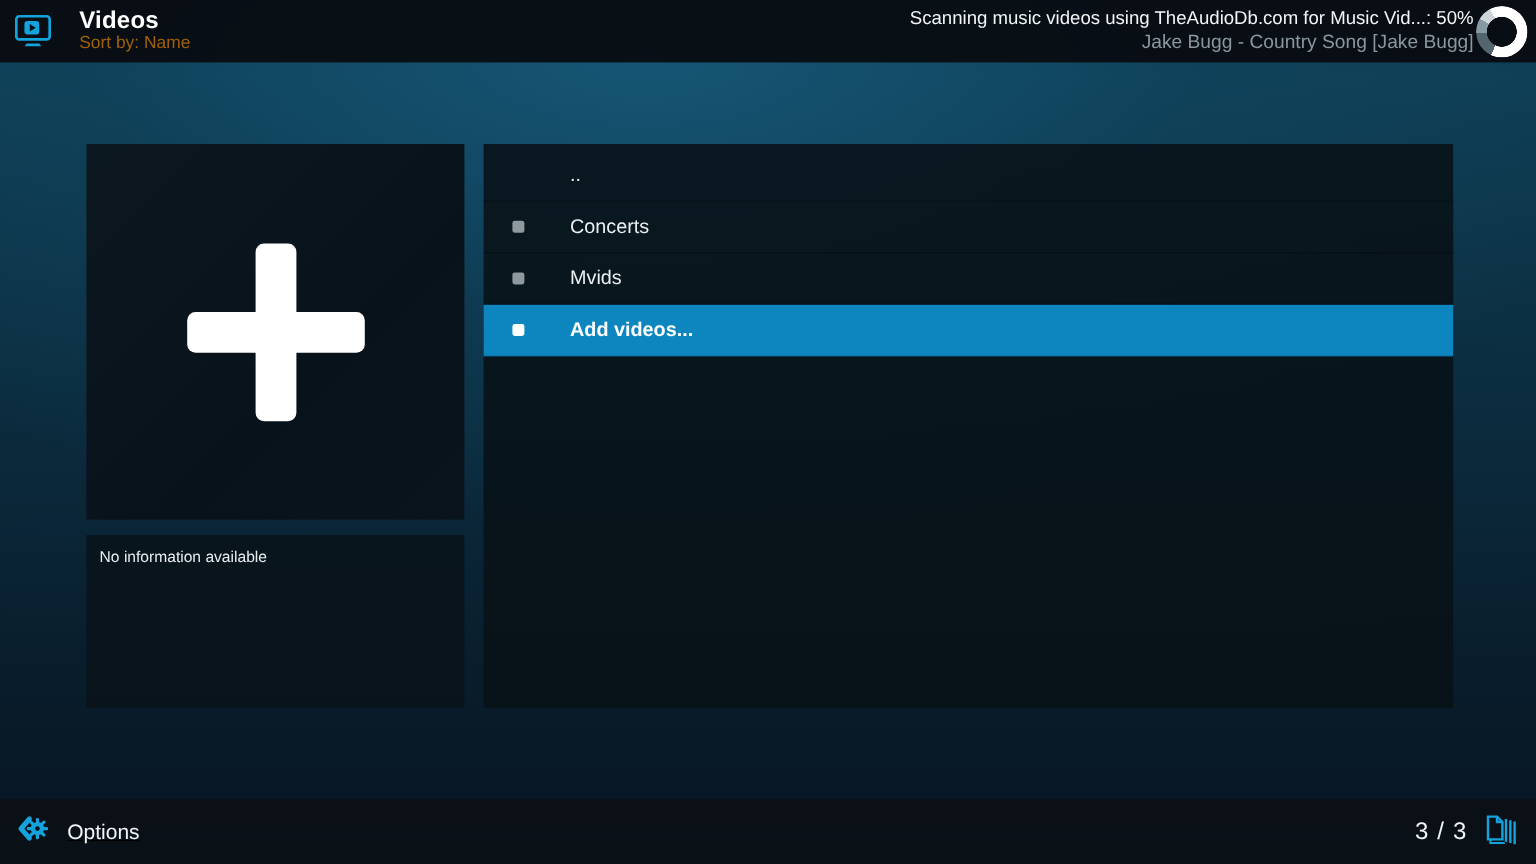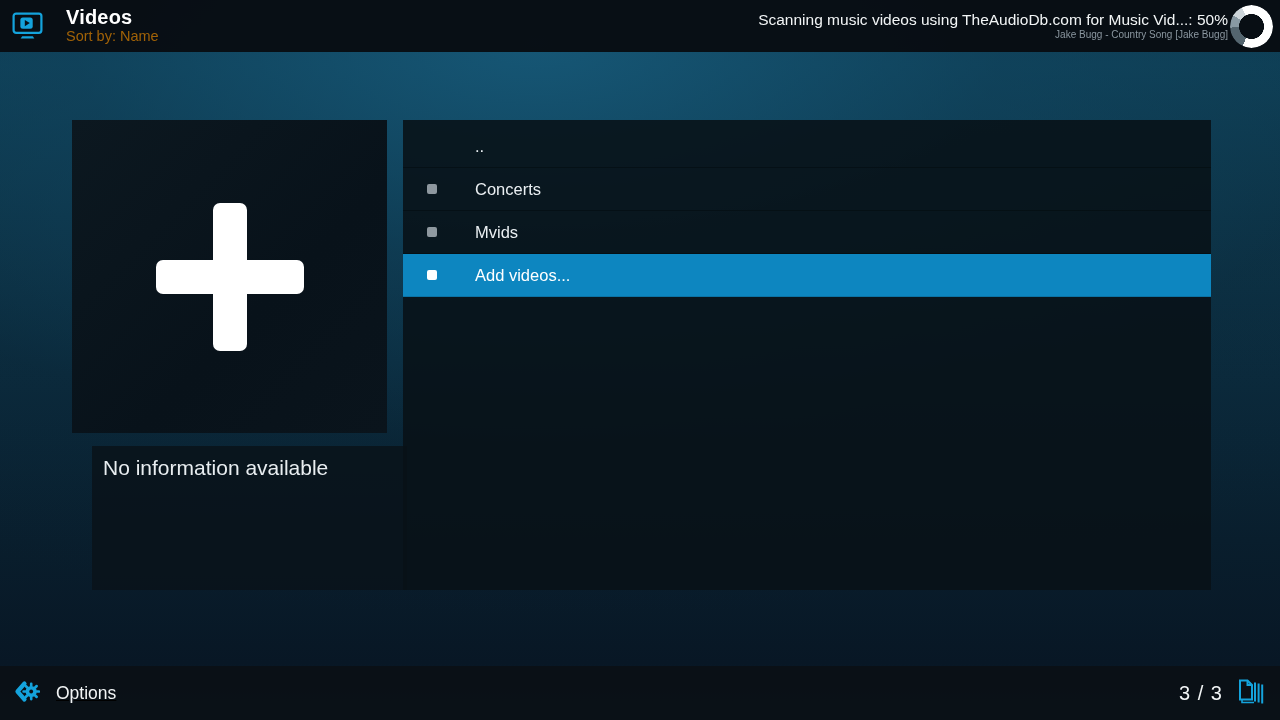--- a/index.html
+++ b/index.html
@@ -15,59 +15,59 @@
     position:absolute;top:0;left:0;right:0;height:52px;
     background:rgba(8,13,18,.96);
     display:flex;align-items:center;
   }
   .header-icon{margin-left:12px;flex:0 0 auto;display:flex;}
   .title-block{margin-left:23px;line-height:1.08;}
   .page-title{color:#fff;font-size:20px;font-weight:700;letter-spacing:.2px;}
   .page-subtitle{color:#a16207;font-size:14.5px;margin-top:1px;}
   .status-block{margin-left:auto;text-align:right;line-height:1.25;padding-right:2px;}
   .status-line1{color:#f2f5f6;font-size:15.5px;}
-  .status-line2{color:#8b97a0;font-size:10px;}
+  .status-line2{color:#8b97a0;font-size:16px;}
   .spinner{
     width:43px;height:43px;border-radius:50%;margin-right:7px;flex:0 0 auto;
     background:conic-gradient(from 205deg,#54656f 0 62deg,#8899a3 62deg 96deg,#cdd5d9 96deg 128deg,#ffffff 128deg 360deg);
     -webkit-mask:radial-gradient(circle closest-side,transparent 0 57%,#000 59%);
     mask:radial-gradient(circle closest-side,transparent 0 57%,#000 59%);
   }
   
   .thumb{
     position:absolute;left:72px;top:120px;width:315px;height:313px;
     background:linear-gradient(135deg,#0c1820 0%,#08121a 60%,#0a141c 100%);
   }
   .plus-bar{position:absolute;background:#fff;border-radius:7px;}
   .plus-h{left:50%;top:50%;width:148px;height:34px;transform:translate(-50%,-50%);}
   .plus-v{left:50%;top:50%;width:34px;height:148px;transform:translate(-50%,-50%);}
   .infobox{
     position:absolute;left:72px;top:446px;width:315px;height:144px;
     background:rgba(9,19,26,.86);
     box-sizing:border-box;padding:10px 11px;
-    color:#e8edf0;font-size:21px;margin-left:20px;
+    color:#e8edf0;font-size:13px;
   }
   
   .listpanel{
     position:absolute;left:403px;top:120px;width:808px;height:470px;
     background:rgba(8,17,23,.88);
     box-sizing:border-box;padding-top:5px;
   }
   .row{
     height:42px;display:flex;align-items:center;
     border-bottom:1px solid rgba(3,8,12,.45);
   }
   .row .bullet{
     width:10px;height:10px;border-radius:2px;background:#8e989f;
     margin-left:24px;flex:0 0 auto;
   }
   .row .label{margin-left:38px;color:#eaeff2;font-size:16.5px;}
   .row.selected{background:#0d86c0;border-bottom-color:rgba(3,8,12,.15);}
   .row.selected .bullet{background:#fff;}
-  .row.selected .label{color:#fff;}
+  .row.selected .label{color:#fff;font-weight:bold;}
   
   .footer{
     position:absolute;left:0;right:0;bottom:0;height:54px;
     background:rgba(11,16,21,.93);
     display:flex;align-items:center;
   }
   .options-btn{display:flex;align-items:center;margin-left:13px;cursor:pointer;text-decoration:underline;}
   .options-label{color:#f2f5f6;font-size:17.5px;margin-left:16px;}
   .pager{margin-left:auto;display:flex;align-items:center;margin-right:14px;}
   .page-count{color:#f2f5f6;font-size:20px;margin-right:12px;letter-spacing:1px;}

